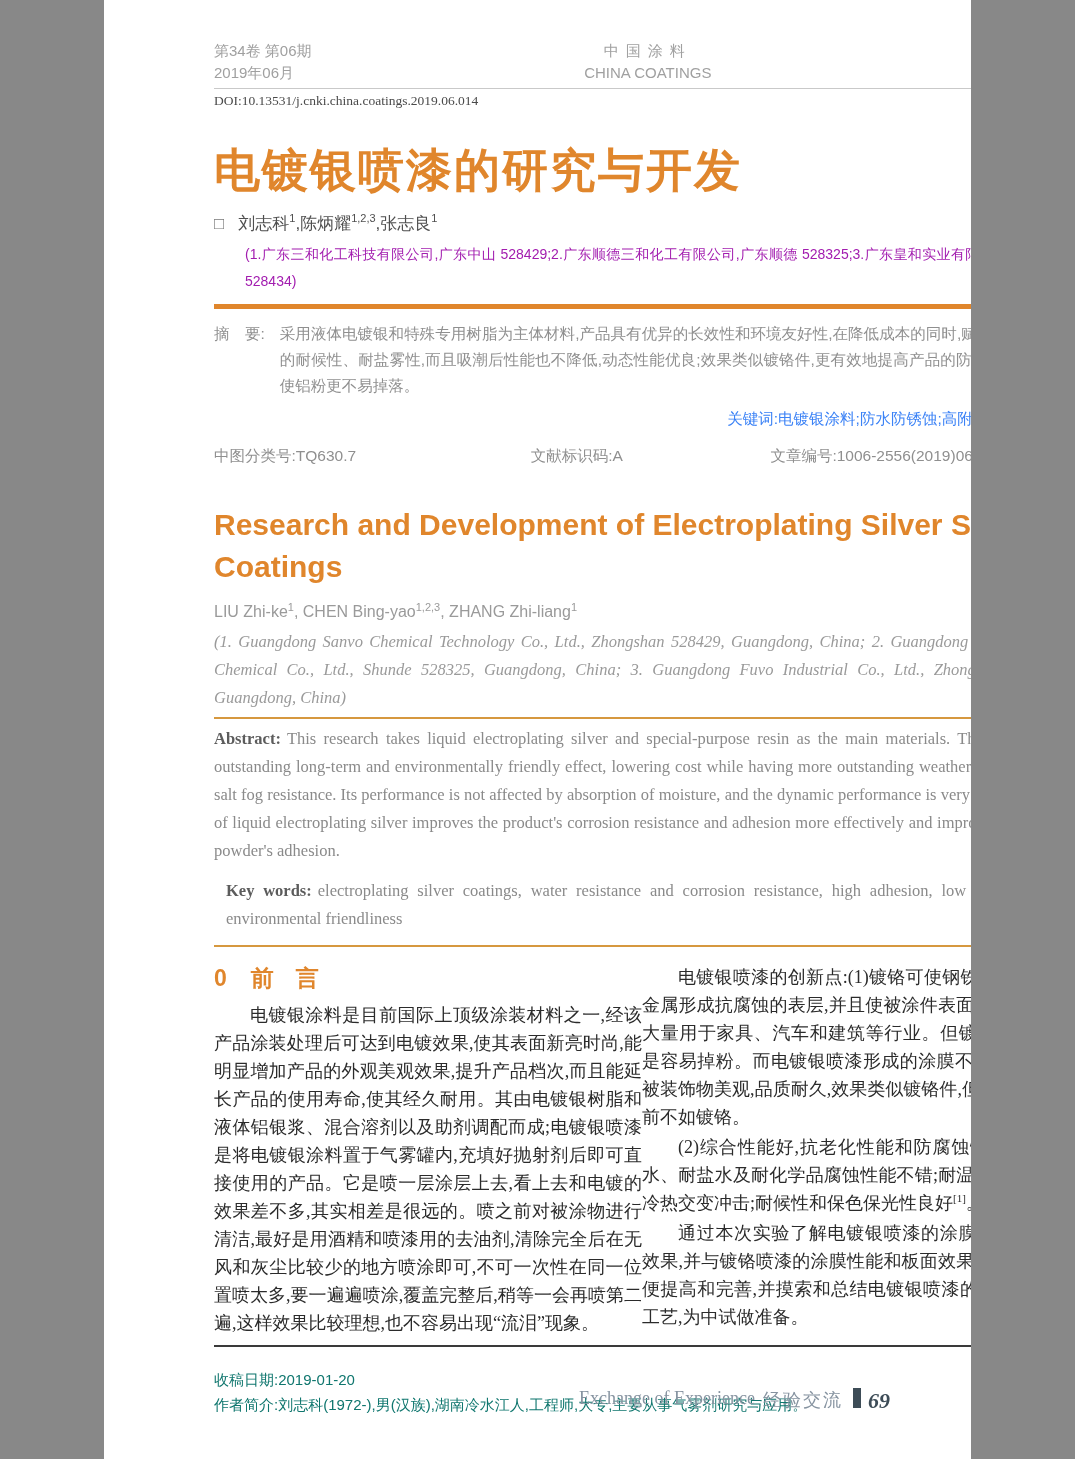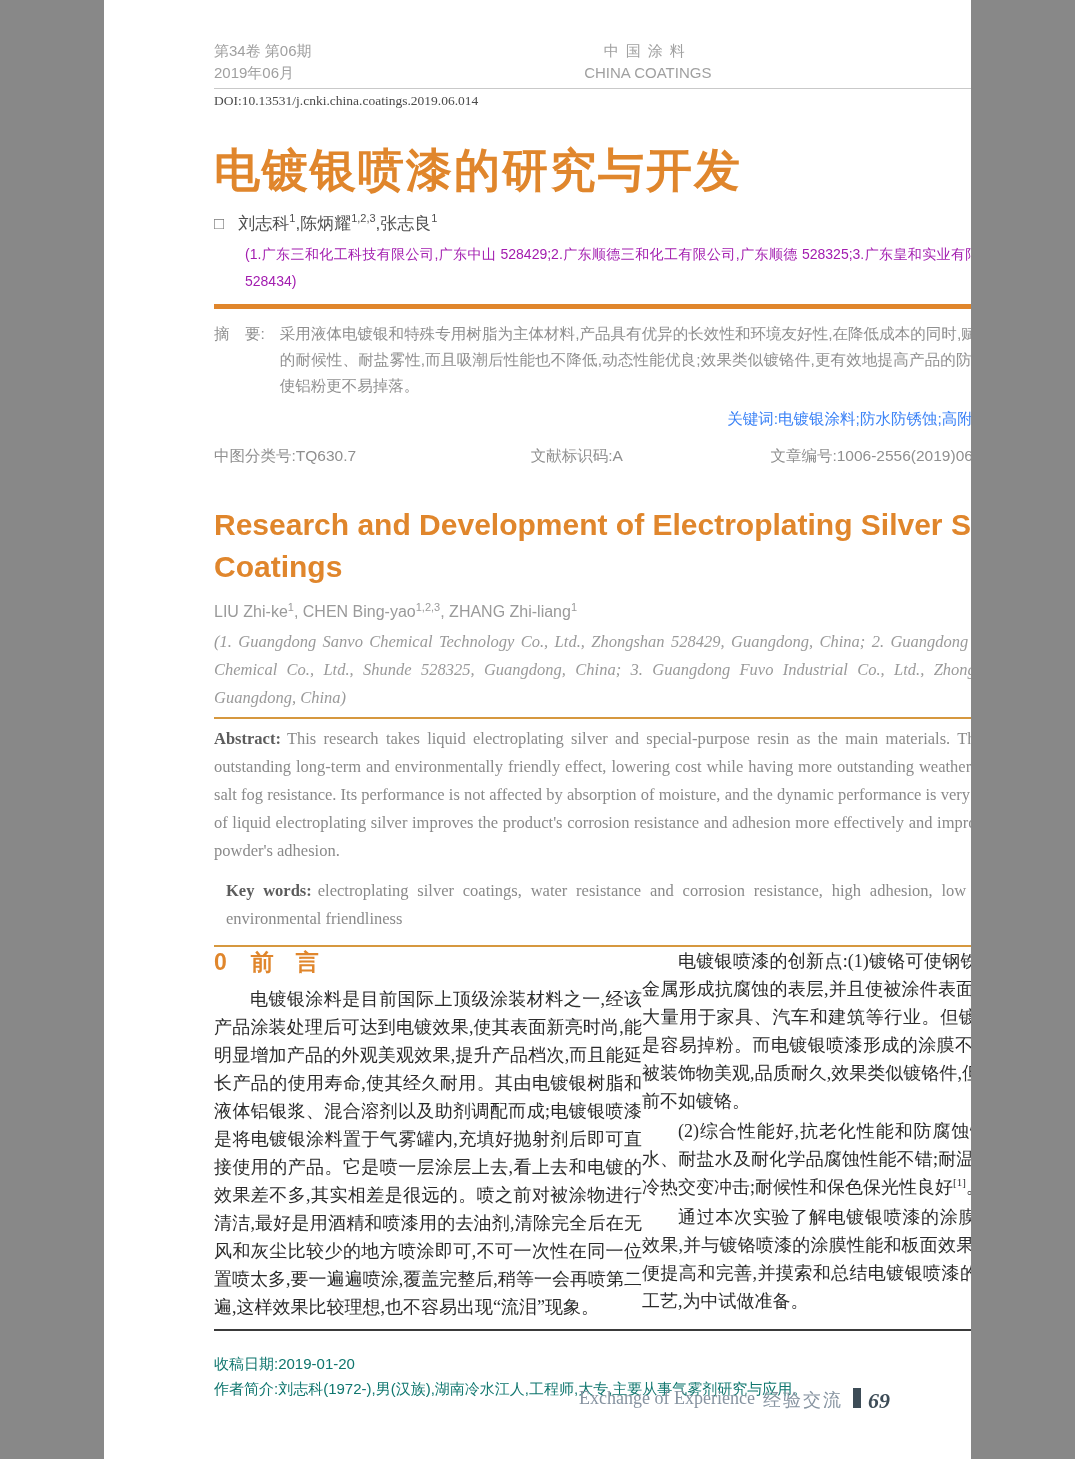--- a/index.html
+++ b/index.html
@@ -75,21 +75,21 @@
   }
   .en-label { font-weight:bold; color:#5c5c5c; margin-right:6px; }
   .keywords-en {
     margin:12px;
     font-family:"Liberation Serif","DejaVu Serif",serif;
     font-size:16.5px; line-height:28px; color:#8a8a8a; text-align:justify;
   }
   .rule-thin2 { margin-top:5px; height:2px; background:#d6983f; }
 
   
-  .columns { margin-top:0; display:flex; }
+  .columns { margin-top:16px; display:flex; }
   .col { flex:1 1 0; }
   .sec-head {
     margin:0 0 8px 0;
     color:#e0862c; font-size:23px; line-height:30px; font-weight:bold;
   }
   .sec-head .sec-title { margin-left:24px; letter-spacing:0.95em; }
   .col p {
     margin:0;
     font-family:"Liberation Serif","DejaVu Serif",serif;
     font-size:18px; line-height:28px; color:#2b2b2b;

